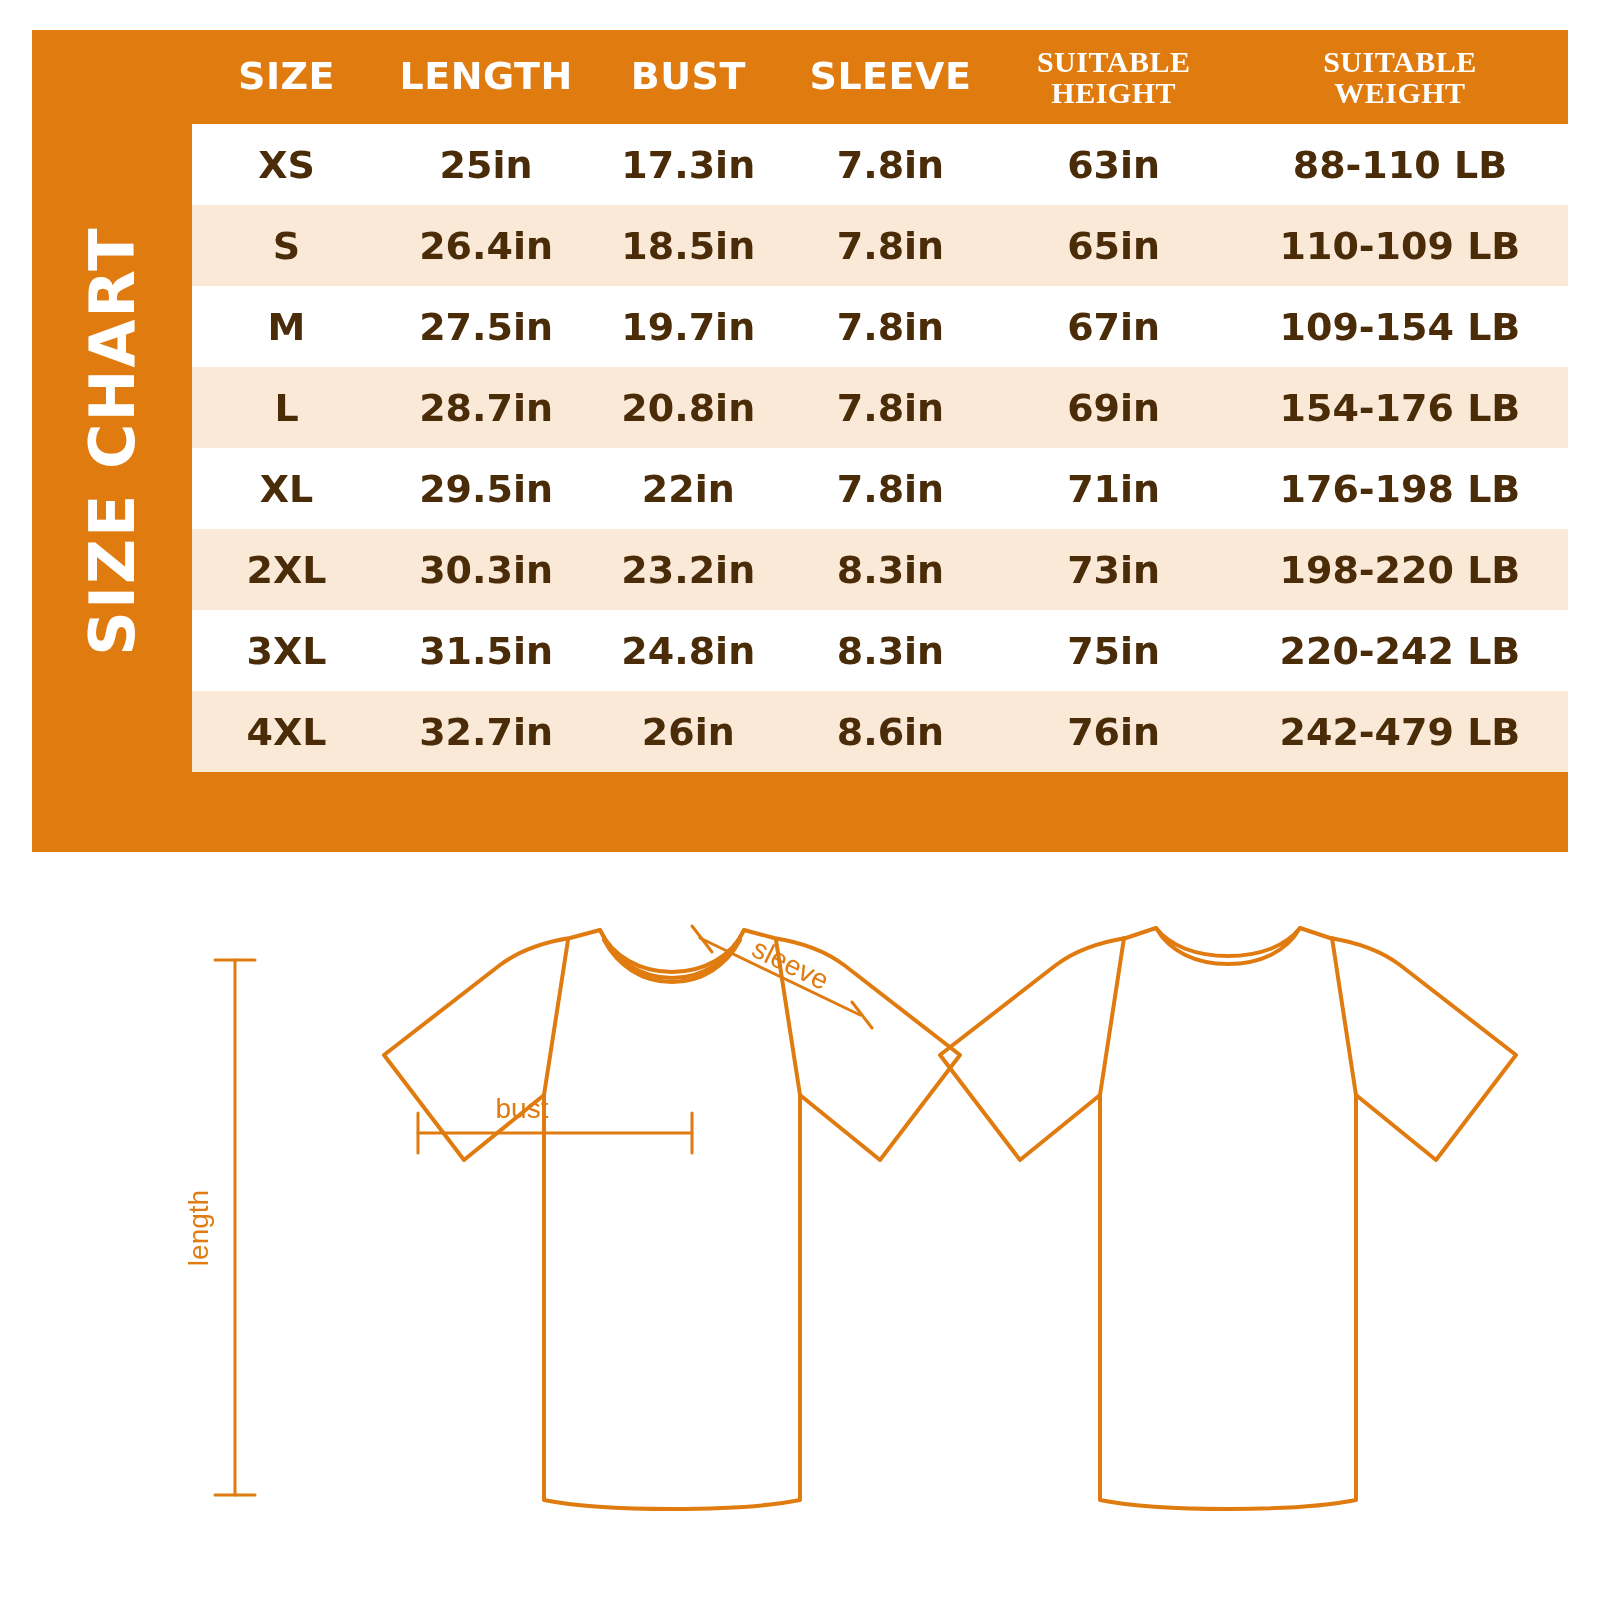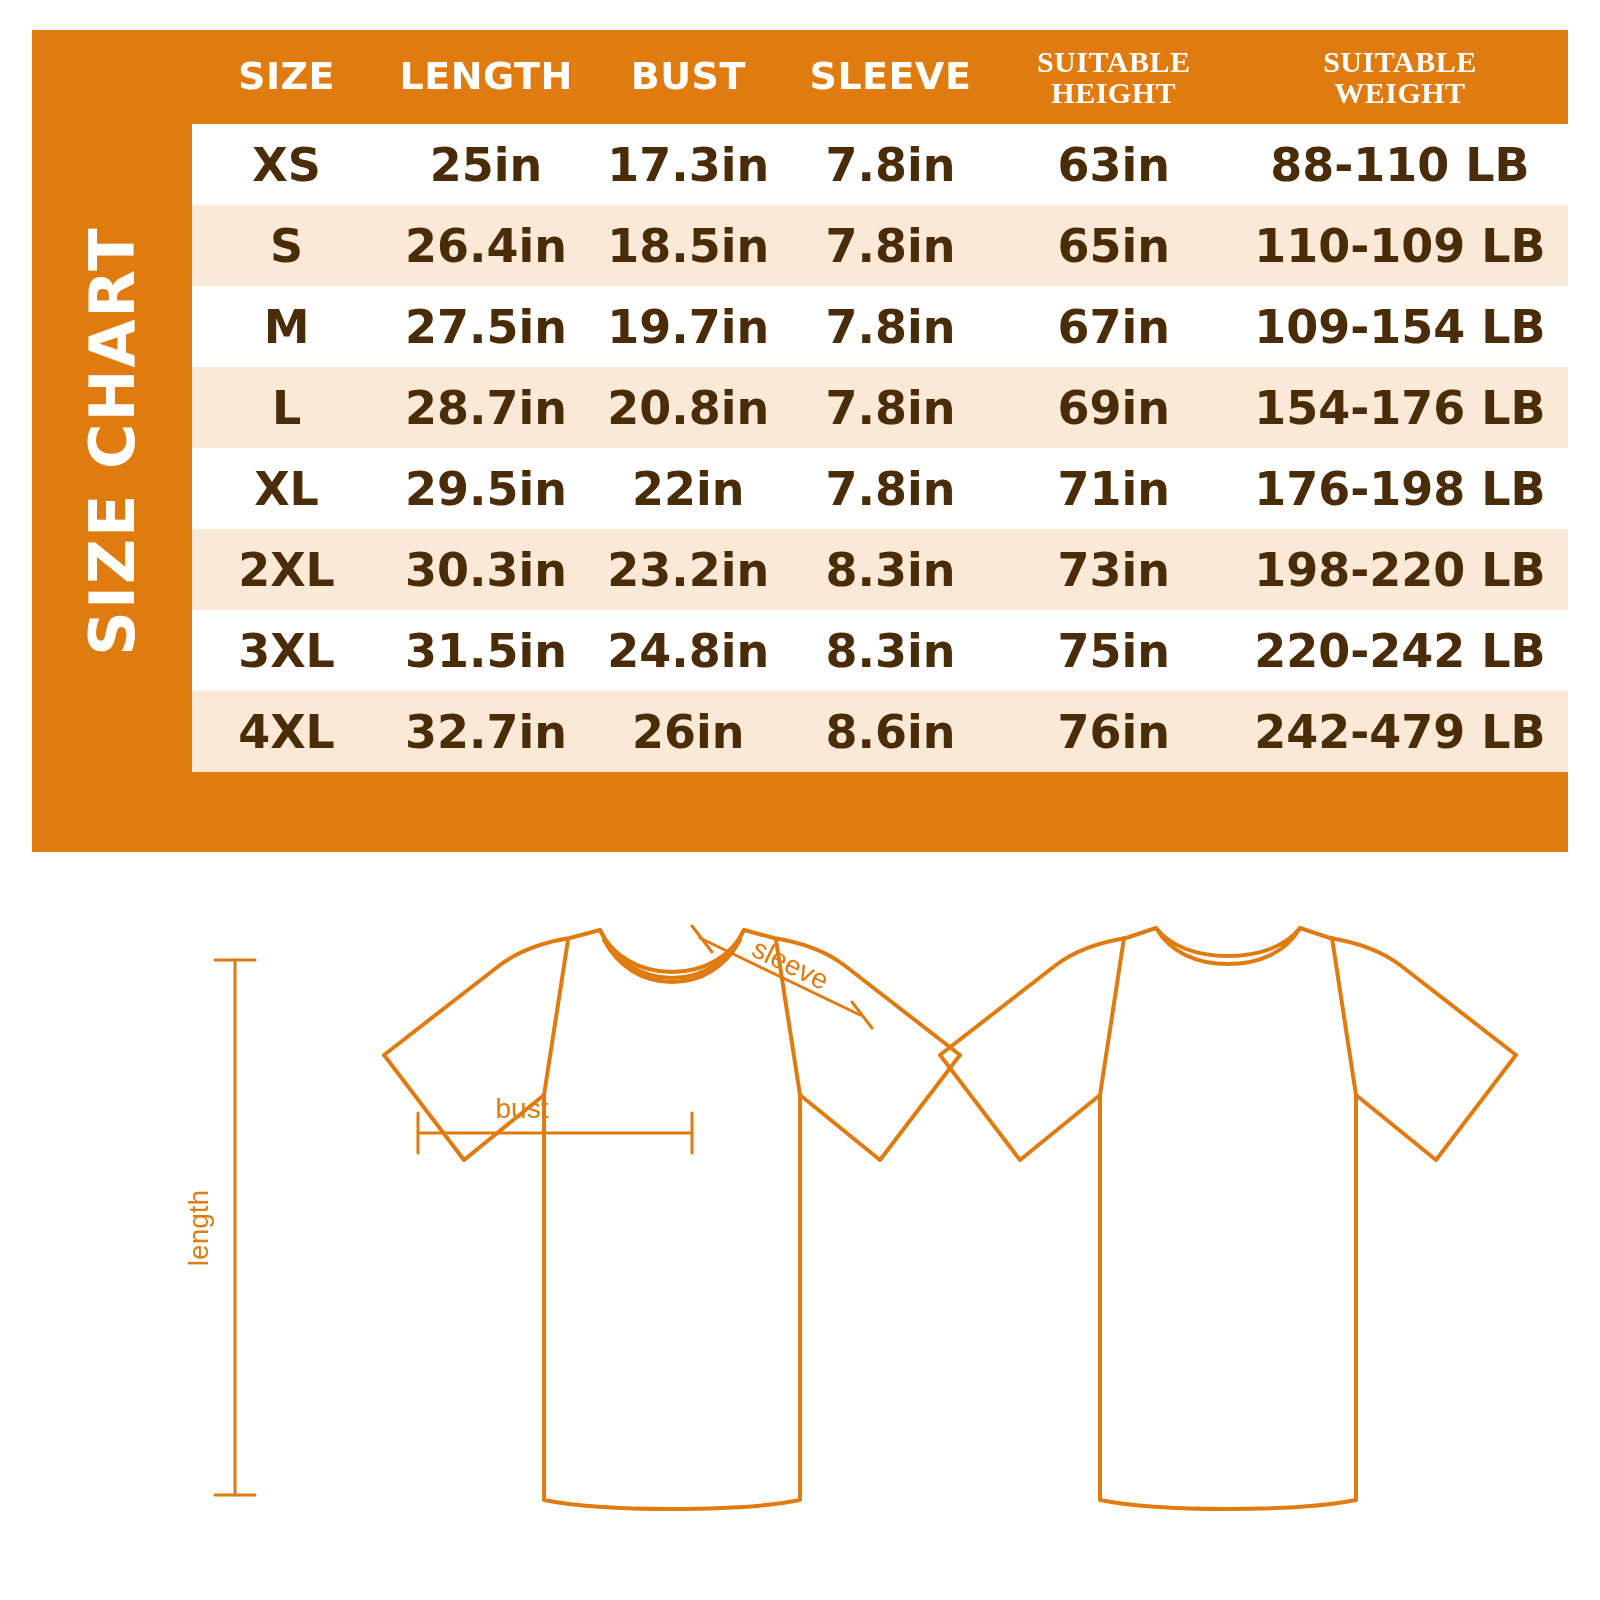--- a/index.html
+++ b/index.html
@@ -76,21 +76,21 @@
     letter-spacing: 0.5px;
     height: 94px;
     padding: 0 4px;
     line-height: 1.05;
   }
   table.size-table thead th.two-line {
     font-size: 30px;
     font-family: Liberation Serif, serif;
   }
   table.size-table tbody td {
-    font-size: 46px;
+    font-size: 38px;
     font-weight: bold;
     color: #4a2c09;
     font-family: "DejaVu Sans", sans-serif;
     height: 81px;
     padding: 0 16px;
   }
   tbody tr.row-odd td { background: #ffffff; }
   tbody tr.row-even td { background: #fbe9d8; }
 
   

